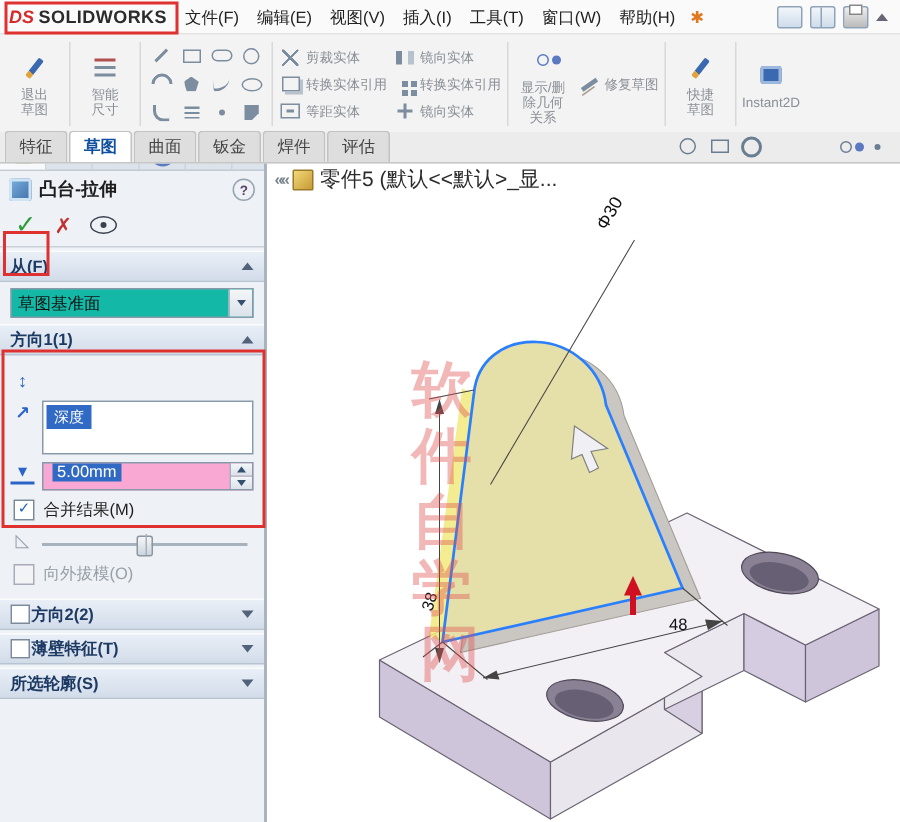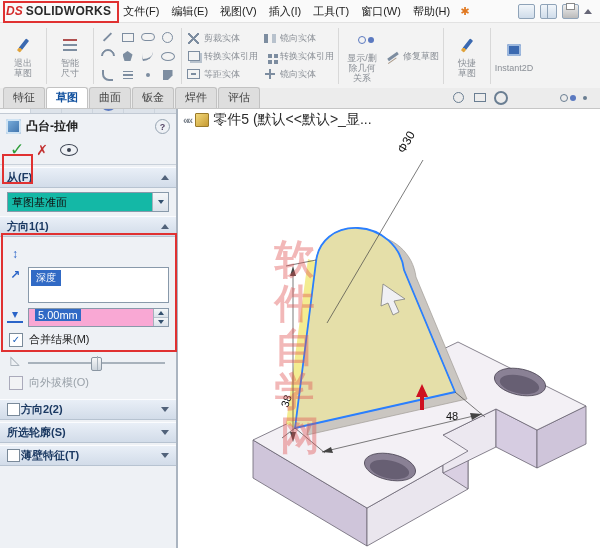--- a/index.html
+++ b/index.html
@@ -357,26 +357,26 @@
       <span>向外拔模(O)</span>
     </div>
   </div>
 
   <div class="sect-h">
     <span class="hdr-cb"></span>
     <span>方向2(2)</span>
     <span class="carr" style="transform:rotate(180deg)"></span>
   </div>
   <div class="sect-h">
-    <span>所选轮廓(S)</span>
-    <span class="carr" style="transform:rotate(180deg)"></span>
-  </div>
-  <div class="sect-h">
     <span class="hdr-cb"></span>
     <span>薄壁特征(T)</span>
+    <span class="carr" style="transform:rotate(180deg)"></span>
+  </div>
+  <div class="sect-h">
+    <span>所选轮廓(S)</span>
     <span class="carr" style="transform:rotate(180deg)"></span>
   </div>
 </div>
 
 <div class="viewport">
   <div class="vp-head">
     <span class="vp-chev">««</span>
     <span class="part-ic"></span>
     <span class="vp-title">零件5 (默认&lt;&lt;默认&gt;_显...</span>
   </div>

